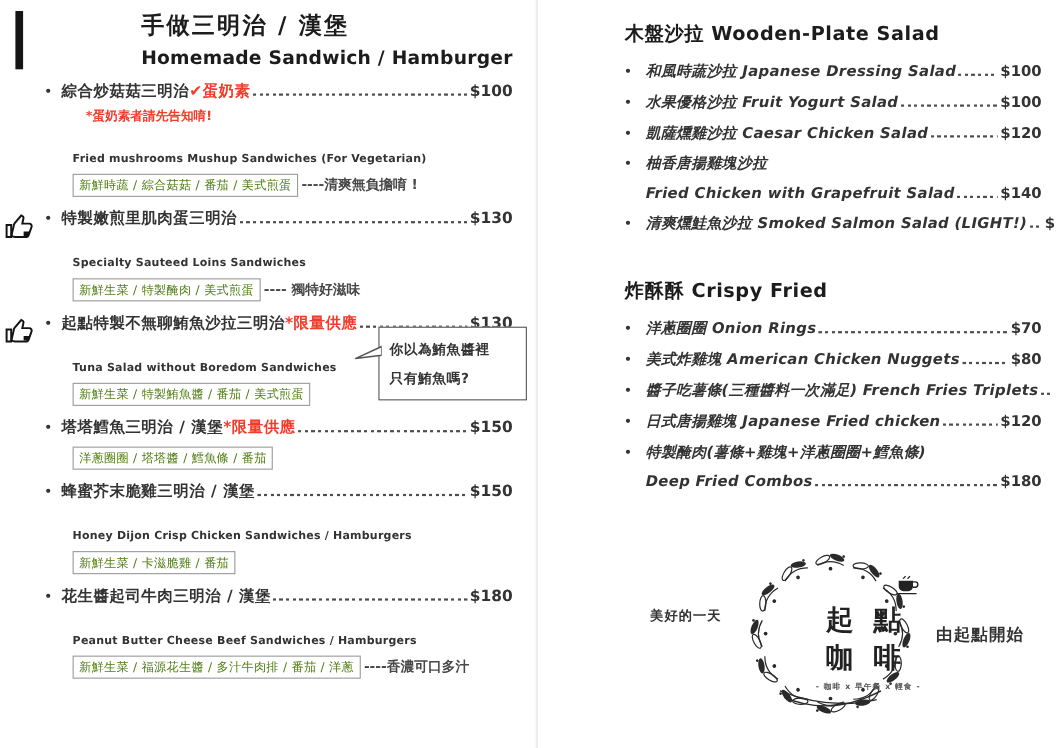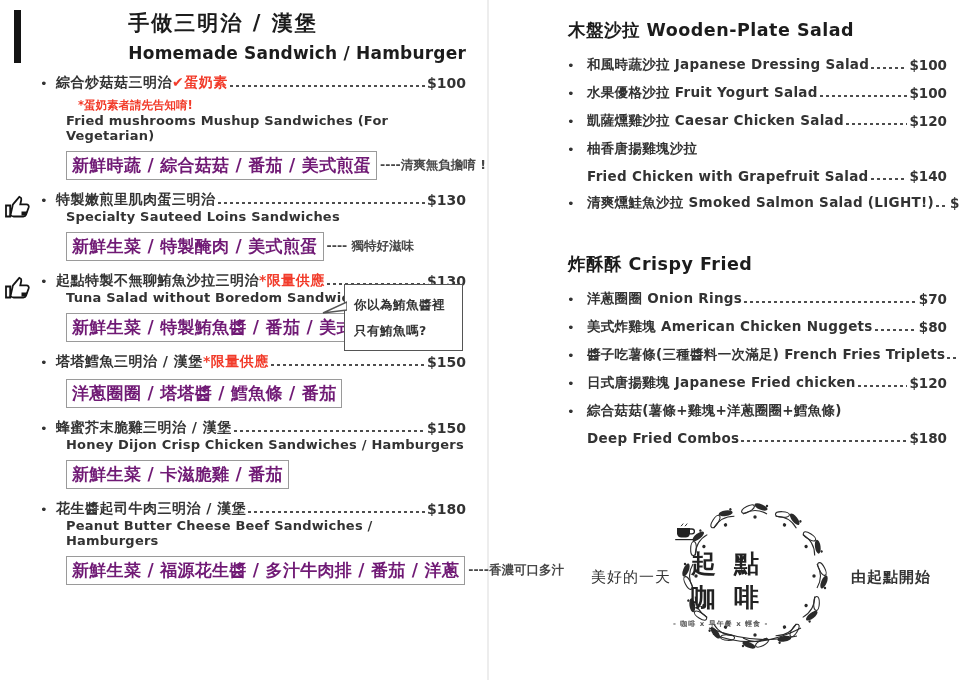--- a/index.html
+++ b/index.html
@@ -25,51 +25,51 @@
 
   .menu-item{position:relative;margin-left:16px;}
   .name-row{display:flex;align-items:center;margin-top:11px;}
   .bullet{width:26px;font-size:13px;color:var(--ink);padding-left:10px;box-sizing:border-box;flex:0 0 auto;}
   .item-name{font-size:14px;font-weight:700;color:var(--ink);white-space:nowrap;letter-spacing:0.5px;}
   .red{color:var(--red);}
   .price{font-size:14px;font-weight:700;color:var(--ink);flex:0 0 auto;}
   .leader{flex:1 1 auto;height:2px;margin:0 2px;min-width:12px;transform:translateY(3px);
     background:repeating-linear-gradient(90deg,#4d4d4d 0 3px,transparent 3px 6px);}
   .note-red{color:var(--red);font-size:11.5px;font-weight:700;margin:6px 0 0 48px;}
-  .en-line{font-size:13px;font-weight:700;color:var(--ink);margin:0 0 0 36px;letter-spacing:0.2px;}
+  .en-line{font-size:10px;font-weight:700;color:var(--ink);margin:26px 0 0 36px;letter-spacing:0.2px;}
   .box-row{display:flex;align-items:center;margin:8px 0 0 36px;}
-  .ing-box{border:1.5px solid var(--box-border);padding:2px 5px;font-size:17px;font-weight:700;color:#701a75;white-space:nowrap;letter-spacing:0.3px;}
+  .ing-box{border:1.5px solid var(--box-border);padding:2px 5px;font-size:11px;font-weight:400;color:#4d7c0f;white-space:nowrap;letter-spacing:0.3px;}
   .box-after{margin-left:3px;font-size:12.5px;font-weight:600;color:#474747;white-space:nowrap;}
 
   .thumb{position:absolute;left:-26px;top:3px;width:30px;height:26px;}
 
   .bubble{position:absolute;left:314px;top:12px;width:100px;background:#fff;border:1.6px solid #555;
-    padding:7px 8px 6px 9px;font-size:12.5px;font-weight:700;color:var(--ink);line-height:2.05;z-index:3;letter-spacing:0.5px;}
+    padding:7px 24px 6px 9px;font-size:12.5px;font-weight:700;color:var(--ink);line-height:2.05;z-index:3;letter-spacing:0.5px;}
   .bubble-tail{position:absolute;left:-24px;top:13px;}
 
   
   .right-col{position:absolute;left:553px;top:14px;width:394px;}
   .section{margin-bottom:36px;}
   .section-title-row{display:flex;align-items:flex-start;margin-bottom:6px;}
   .title-bar2{width:6px;background:#141414;margin-right:9px;}
   .st-text{font-size:17.5px;font-weight:700;color:var(--ink-dark);letter-spacing:0.5px;padding:4px 0;}
   .r-row{display:flex;align-items:center;margin-top:10px;margin-left:10px;}
   .r-row .bullet{width:24px;padding-left:4px;}
-  .r-text{font-size:13.5px;font-weight:600;color:var(--ink);white-space:nowrap;letter-spacing:0.3px;}
+  .r-text{font-size:13.5px;font-weight:600;color:var(--ink);white-space:nowrap;letter-spacing:0.3px;font-style:italic;}
   .r-row2{margin-left:34px;}
   .r-price{font-size:13.5px;font-weight:700;color:var(--ink);flex:0 0 auto;}
 
   
   .logo-area{position:absolute;left:553px;top:492px;width:394px;height:180px;}
   .wreath{position:absolute;left:120px;top:2px;width:164px;height:164px;}
-  .logo-inner{position:absolute;left:120px;top:2px;width:164px;height:164px;display:flex;flex-direction:column;align-items:flex-start;justify-content:center;}
+  .logo-inner{position:absolute;left:120px;top:2px;width:164px;height:164px;display:flex;flex-direction:column;align-items:flex-end;justify-content:center;}
   .logo-cup{margin-bottom:2px;}
   .logo-name{font-size:25px;font-weight:800;color:#222;letter-spacing:18px;text-indent:18px;line-height:1.35;text-align:center;}
   .logo-tagline{font-size:7px;color:#555;margin-top:4px;letter-spacing:1px;font-weight:700;}
-  .logo-left-text{position:absolute;left:38px;top:76px;font-size:15px;font-weight:400;color:var(--ink);letter-spacing:1px;}
+  .logo-left-text{position:absolute;left:38px;top:60px;font-size:12px;font-weight:700;color:var(--ink);letter-spacing:1px;}
   .logo-right-text{position:absolute;right:16px;top:76px;font-size:15px;font-weight:700;color:var(--ink);letter-spacing:1px;}
 </style>
 </head>
 <body>
 
 <div class="divider"></div>
 
 <div class="left-col">
 
   <div class="col-title">
@@ -257,21 +257,21 @@
 
     </div>
     <div class="r-row">
       <span class="bullet">•</span>
       <span class="r-text">日式唐揚雞塊 Japanese Fried chicken</span>
       <span class="leader"></span>
       <span class="r-price">$120</span>
     </div>
     <div class="r-row">
       <span class="bullet">•</span>
-      <span class="r-text">綜合菇菇(薯條+雞塊+洋蔥圈圈+鱈魚條)</span>
+      <span class="r-text">特製醃肉(薯條+雞塊+洋蔥圈圈+鱈魚條)</span>
     </div>
     <div class="r-row r-row2">
       <span class="r-text">Deep Fried Combos</span>
       <span class="leader"></span>
       <span class="r-price">$180</span>
     </div>
   </div>
 </div>
 
 <div class="logo-area">

